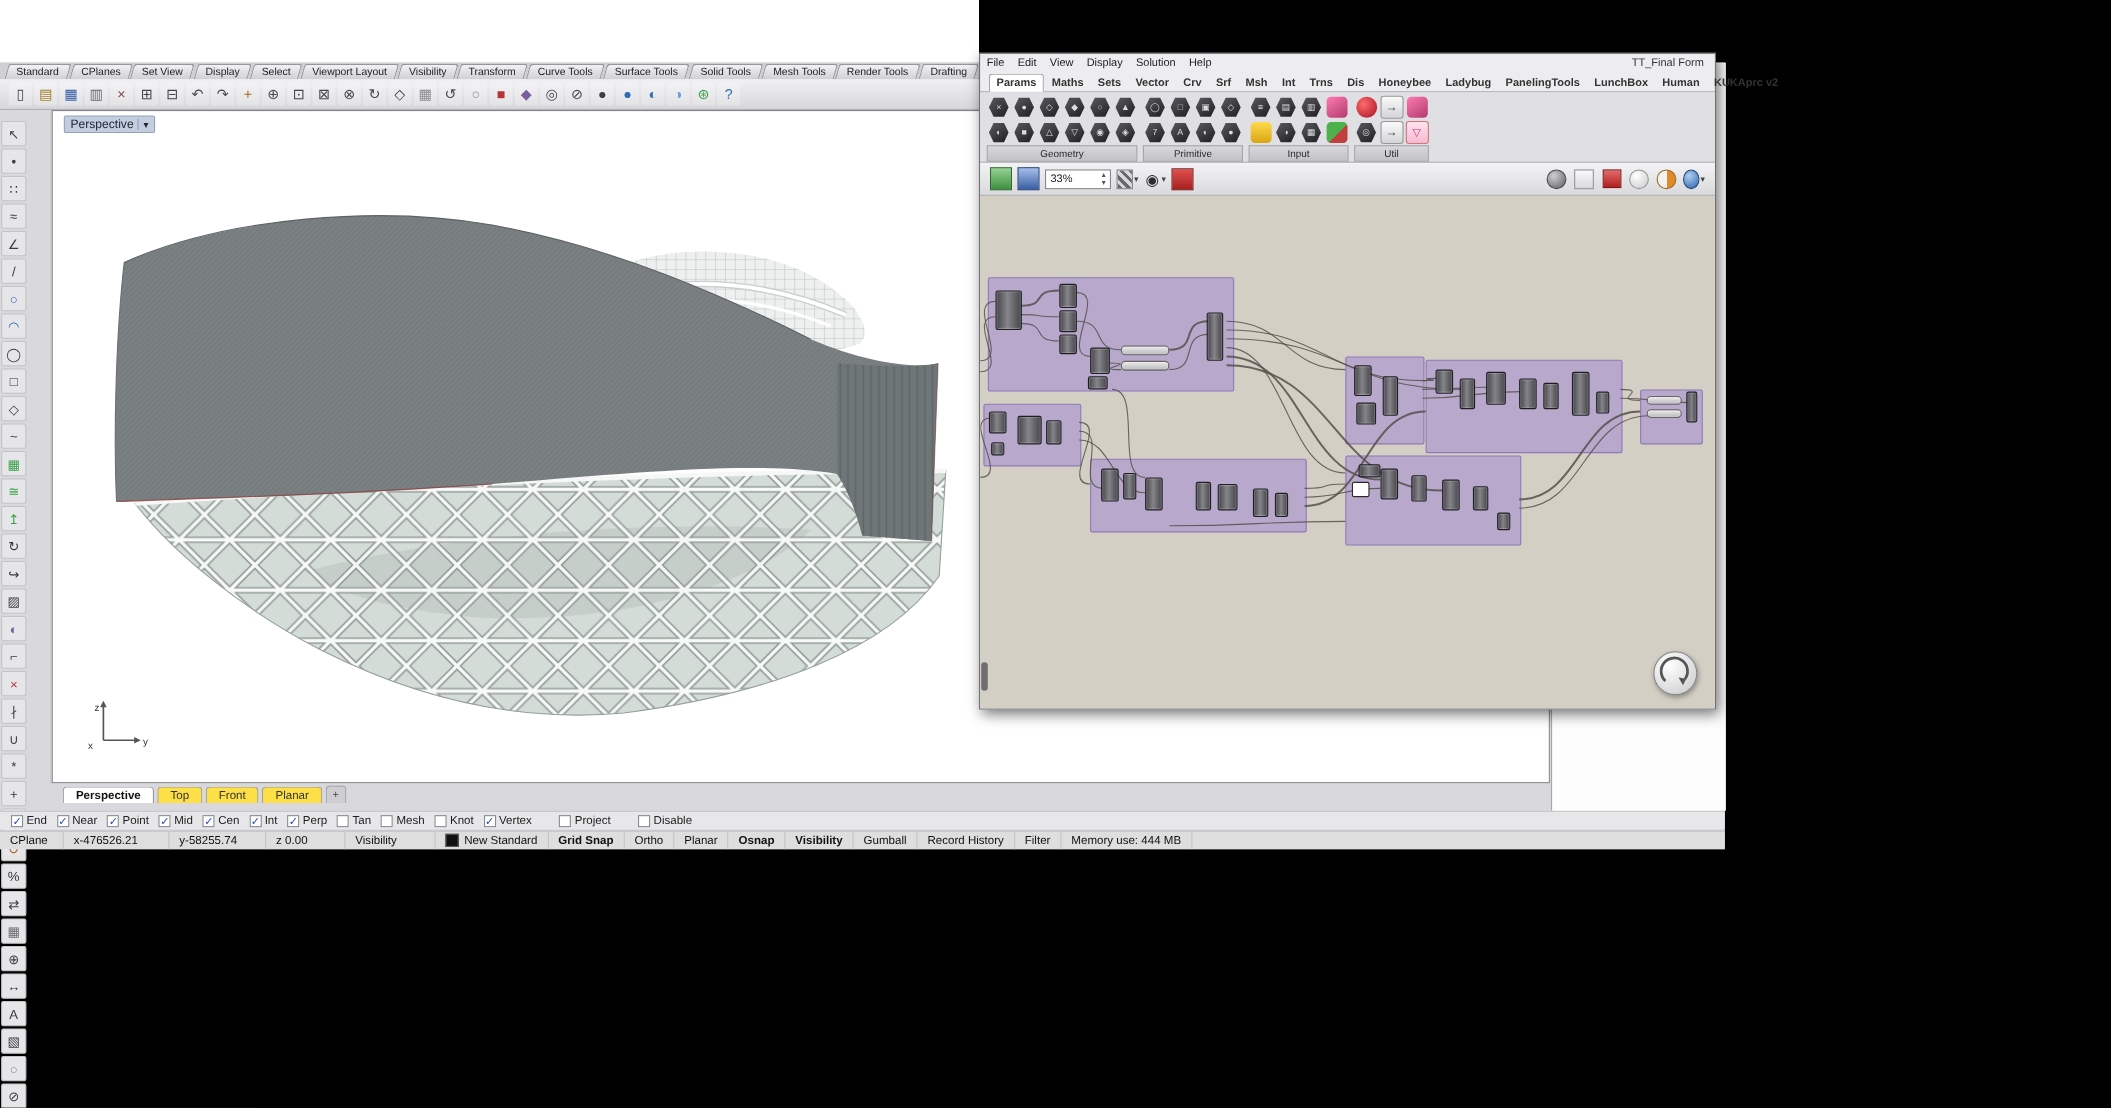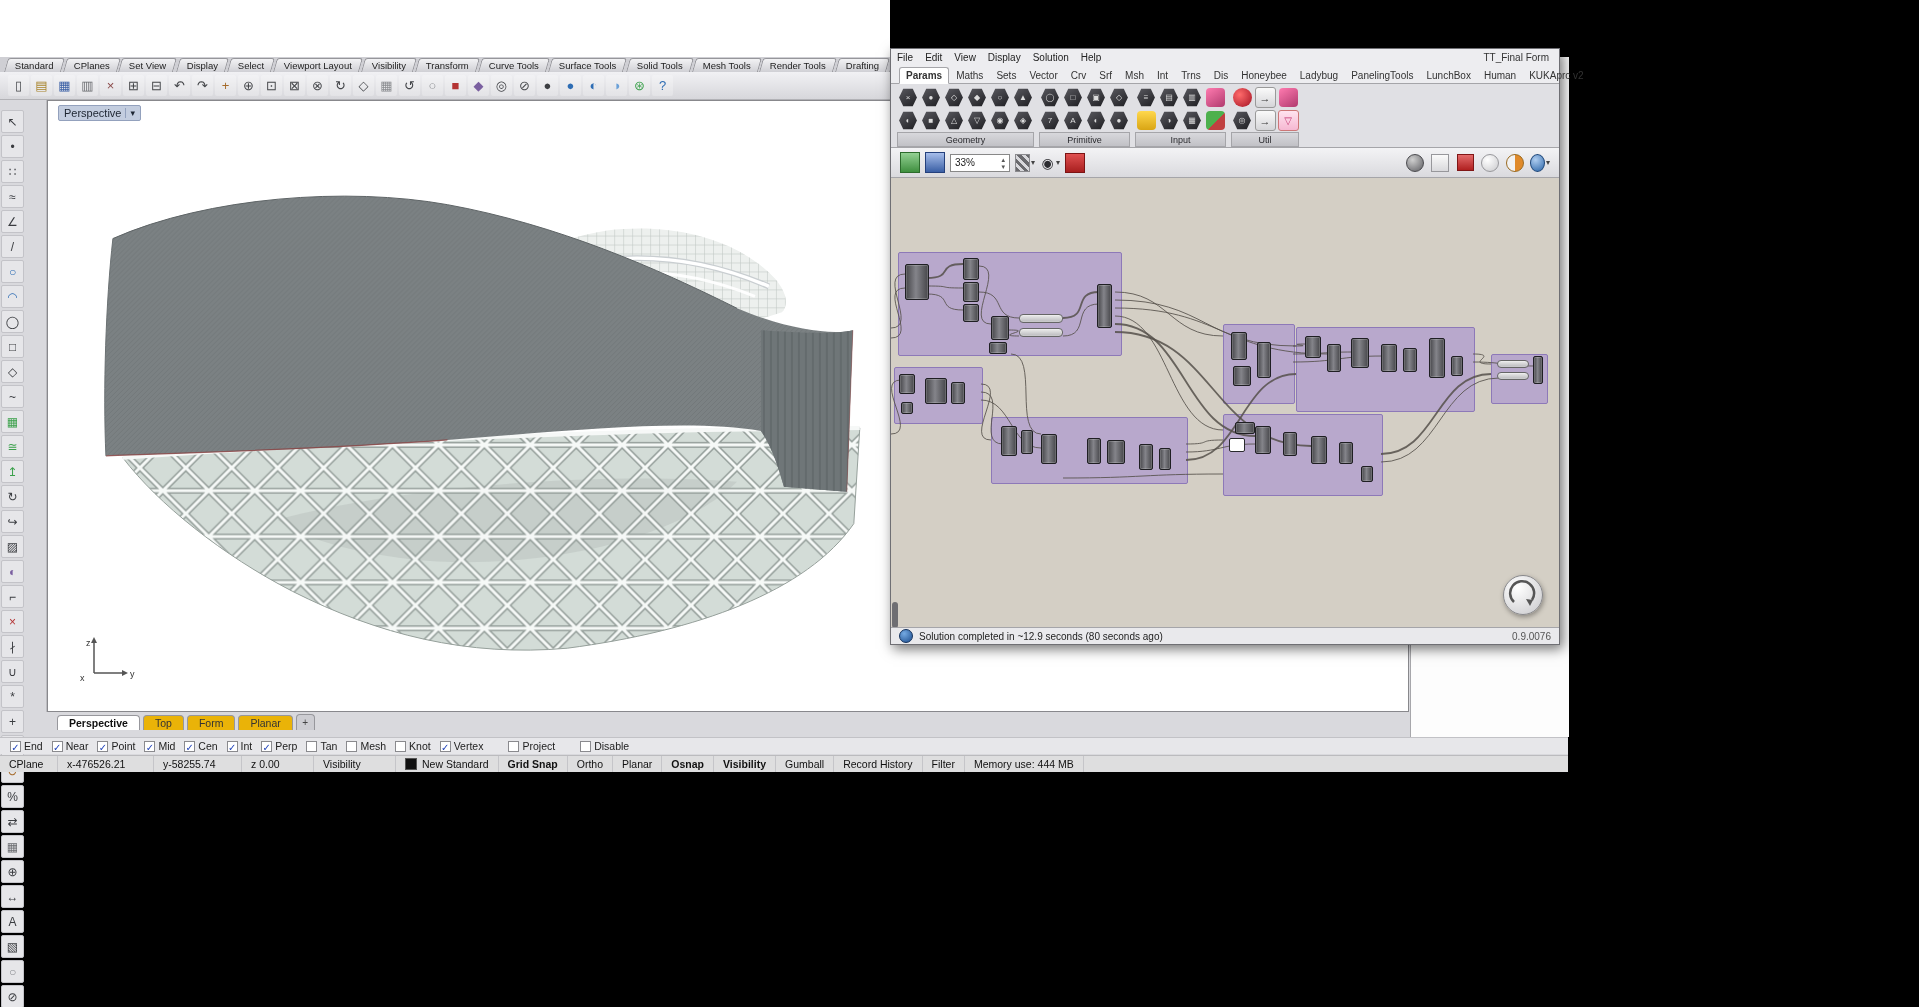--- a/index.html
+++ b/index.html
@@ -14,21 +14,21 @@
   #rh-icons{position:absolute;left:0;top:15px;width:100%;height:28px;background:linear-gradient(#f1f1f4,#d7d7db);border-bottom:1px solid #b2b2b6;display:flex;align-items:center;padding-left:8px;gap:2px;box-sizing:border-box;}
   .tb-icon{width:21px;height:21px;border-radius:2px;display:flex;align-items:center;justify-content:center;font-size:13px;background:rgba(255,255,255,.25);}
   #rh-side{position:absolute;left:0;top:43px;width:47px;bottom:60px;background:#d9d9dd;border-right:1px solid #bcbcc0;display:flex;flex-wrap:wrap;align-content:flex-start;padding-top:10px;box-sizing:border-box;}
   .sb-icon{width:21px;height:21px;margin:0 0 2px 1px;background:#e6e6e9;border:1px solid #c3c3c8;border-radius:2px;font-size:12px;display:flex;align-items:center;justify-content:center;}
   .viewport{position:absolute;left:47px;top:43px;width:1362px;height:612px;background:#ffffff;border:1px solid #88888c;box-sizing:border-box;}
   .bsvg{position:absolute;left:0;top:0;width:100%;height:100%;}
   .vp-label{position:absolute;left:10px;top:4px;font-size:11px;color:#1c2430;display:flex;gap:4px;align-items:center;z-index:5;background:#c3cddf;border:1px solid #93a1bd;padding:1px 5px;border-radius:2px;}
   .vp-caret{font-size:9px;border-left:1px solid #93a1bd;padding-left:4px;}
   .axis{position:absolute;left:30px;bottom:26px;width:58px;height:52px;z-index:4;}
   #vp-tabs{position:absolute;left:47px;top:655px;height:18px;display:flex;gap:3px;align-items:flex-end;padding-left:10px;font-size:10.5px;}
-  .vp-tab{background:#eab308;border:1px solid #97979c;border-bottom:none;padding:1px 11px;border-radius:4px 4px 0 0;color:#333;}
+  .vp-tab{background:#fde047;border:1px solid #97979c;border-bottom:none;padding:1px 11px;border-radius:4px 4px 0 0;color:#333;}
   .vp-tab.active{background:#fff;font-weight:bold;color:#111;}
   .vp-plus{width:17px;height:15px;border:1px solid #97979c;border-bottom:none;border-radius:4px 4px 0 0;background:#cdcdd2;display:flex;align-items:center;justify-content:center;font-size:10px;color:#444;}
   #osnap-row{position:absolute;left:0;top:680px;width:100%;height:17px;background:#e7e7ea;border-top:1px solid #c2c2c6;display:flex;align-items:center;gap:9px;padding-left:10px;font-size:10.5px;color:#222;box-sizing:border-box;}
   .os-item{display:flex;align-items:center;gap:3px;white-space:nowrap;}
   .os-item.gap{margin-left:16px;}
   .os-box{width:11px;height:11px;border:1px solid #8a8a8e;background:#fff;font-size:10px;line-height:11px;color:#2244bb;text-align:center;box-sizing:border-box;}
   #statusbar{position:absolute;left:0;top:698px;width:100%;height:17px;background:#dededf;border-top:1px solid #bbbbbe;display:flex;align-items:center;font-size:10.5px;color:#111;box-sizing:border-box;}
   .st-seg{padding:0 9px;border-right:1px solid #c5c5c9;height:100%;display:flex;align-items:center;gap:5px;white-space:nowrap;box-sizing:border-box;}
   .st-seg.bold{font-weight:bold;}
   .st-seg:nth-child(1){width:58px;}
@@ -37,21 +37,21 @@
   .st-seg:nth-child(4){width:72px;}
   .st-seg:nth-child(5){width:82px;}
   .swatch{width:10px;height:10px;background:#111;border:1px solid #555;}
   #underwin{position:absolute;left:1410px;top:57px;width:158px;height:680px;background:#fdfdfd;border-left:1px solid #a7a7ab;}
   
   #gh{position:absolute;left:890px;top:48px;width:670px;height:597px;background:#ededf0;border:1px solid #6f6f74;box-shadow:3px 4px 12px rgba(0,0,0,.55);display:flex;flex-direction:column;box-sizing:border-box;z-index:10;}
   .gh-menubar{height:16px;display:flex;align-items:center;padding:0 6px;font-size:10px;color:#222;}
   .gh-menu-item{padding:0 8px 0 0;margin-right:4px;}
   .gh-title{margin-left:auto;color:#333;padding-right:4px;}
   #gh-tabs{height:18px;display:flex;align-items:flex-end;padding:0 8px;font-size:10px;color:#333;border-bottom:1px solid #a5a5a9;gap:1px;}
-  .gh-tab{padding:2px 6px;white-space:nowrap;}
+  .gh-tab{padding:2px 6px;white-space:nowrap;font-weight:bold;}
   .gh-tab.active{background:#fff;border:1px solid #a5a5a9;border-bottom:1px solid #fff;font-weight:bold;border-radius:3px 3px 0 0;margin-bottom:-1px;}
   #gh-palette{height:64px;background:#e0e0e4;display:flex;align-items:stretch;padding:2px 0 0 6px;gap:5px;border-bottom:1px solid #a5a5a9;box-sizing:border-box;}
   .pal-group{display:flex;flex-direction:column;}
   .pal-rows{flex:1;display:flex;flex-direction:column;justify-content:center;gap:1px;}
   .pal-row{display:flex;gap:1px;}
   .pal-cell{width:22px;height:22px;display:flex;align-items:center;justify-content:center;}
   .pcell{width:19px;height:19px;display:flex;align-items:center;justify-content:center;font-size:8px;color:#ddd;}
   .pk-dark{clip-path:polygon(25% 4%,75% 4%,97% 50%,75% 96%,25% 96%,3% 50%);background:linear-gradient(145deg,#5a5a60,#1c1c20);}
   .pk-pink{border-radius:4px;background:linear-gradient(145deg,#ff7bb0,#b03a6e);}
   .pk-yellow{border-radius:4px;background:linear-gradient(#ffd84d,#d9a514);}
@@ -237,21 +237,21 @@
         <line x1="16" y1="40" x2="46" y2="40" stroke="#555" stroke-width="1.5"></line>
         <polygon points="50,40 44,37 44,43" fill="#555"></polygon>
         <text x="52" y="44" font-size="9" fill="#333" font-family="Liberation Sans, sans-serif">y</text>
         <text x="2" y="48" font-size="9" fill="#333" font-family="Liberation Sans, sans-serif">x</text>
       </svg>
     </div>
 
     <div id="vp-tabs">
         <div class="vp-tab active">Perspective</div>
         <div class="vp-tab">Top</div>
-        <div class="vp-tab">Form</div>
+        <div class="vp-tab">Front</div>
         <div class="vp-tab">Planar</div>
         <div class="vp-plus">+</div>
       </div>
     <div id="osnap-row">
         <div class="os-item">
           <span class="os-box">✓</span>
           <span>End</span>
         </div>
         <div class="os-item">
           <span class="os-box">✓</span>
@@ -655,19 +655,14 @@
         <div class="node" style="left: 344px; top: 244px; width: 20px; height: 12px;"></div>
         <div class="node" style="left: 364px; top: 248px; width: 16px; height: 28px;"></div>
         <div class="node" style="left: 392px; top: 254px; width: 14px; height: 24px;"></div>
         <div class="node" style="left: 420px; top: 258px; width: 16px; height: 28px;"></div>
         <div class="node" style="left: 448px; top: 264px; width: 14px; height: 22px;"></div>
         <div class="node" style="left: 470px; top: 288px; width: 12px; height: 16px;"></div>
         <div class="node cap" style="left: 606px; top: 182px; width: 32px; height: 8px;"></div>
         <div class="node cap" style="left: 606px; top: 194px; width: 32px; height: 8px;"></div>
         <div class="node" style="left: 642px; top: 178px; width: 10px; height: 28px;"></div>
       </div>
-    <div id="gh-status">
-      <span class="gh-roundel"></span>
-      <span>Solution completed in ~12.9 seconds (80 seconds ago)</span>
-      <span class="gh-ver">0.9.0076</span>
-    </div>
   </div>
 </div>
 
 </body></html>

